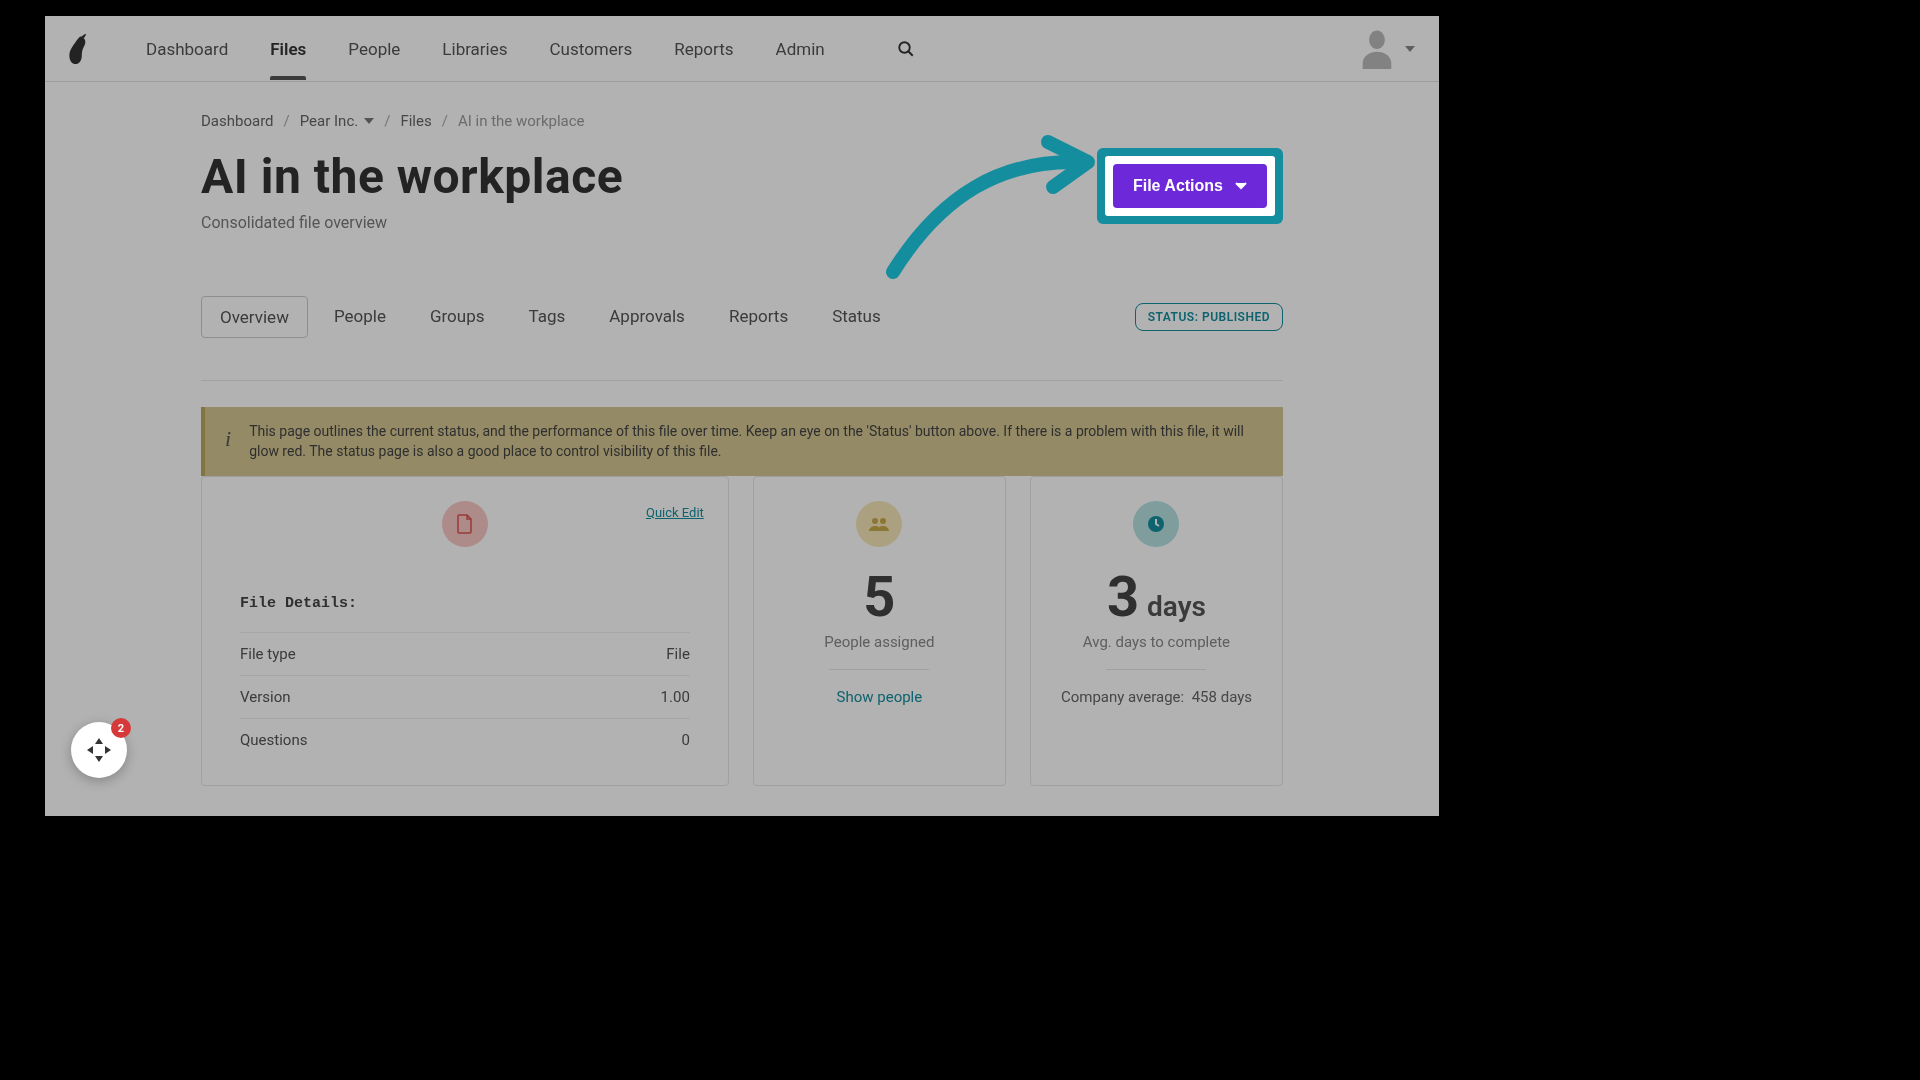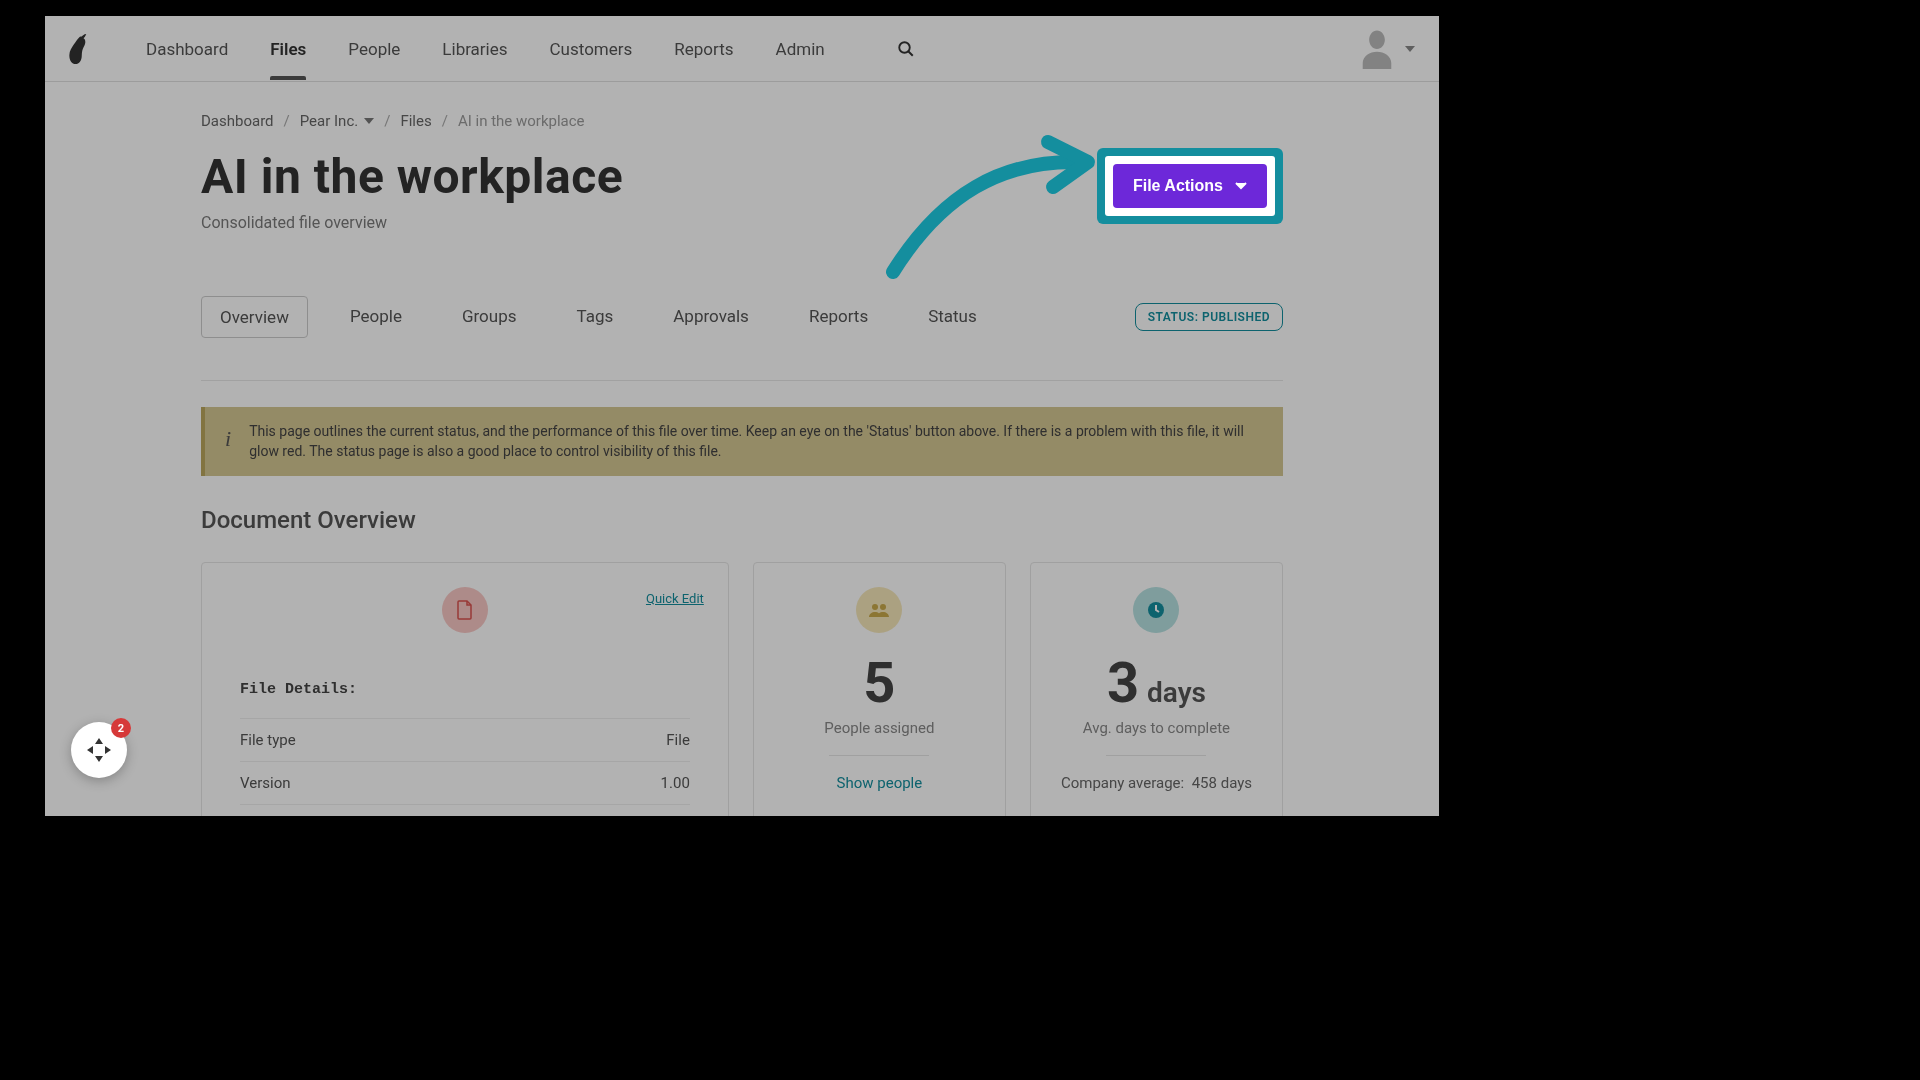--- a/index.html
+++ b/index.html
@@ -120,21 +120,21 @@
     top: 116px;
     z-index: 100;
     pointer-events: none;
   }
   
   .subtabs-row {
     display: flex; align-items: center; justify-content: space-between;
     margin-top: 64px;
   }
   .subtabs {
-    display: flex; gap: 24px;
+    display: flex; gap: 8px;
     font-size: 17px;
   }
   .subtab {
     padding: 10px 18px;
     color: #555;
     cursor: pointer;
     border-radius: 4px;
   }
   .subtab.active {
     border: 1px solid #ccc;
@@ -328,21 +328,20 @@
       </div>
     </div>
 
     <div class="divider"></div>
 
     <div class="info-banner">
       <span class="info-i">i</span>
       <span>This page outlines the current status, and the performance of this file over time. Keep an eye on the 'Status' button above. If there is a problem with this file, it will glow red. The status page is also a good place to control visibility of this file.</span>
     </div>
 
-    <h2 class="section-heading">Document Overview</h2>
 
     <div class="cards-row">
 
       <div class="card card-file">
         <div class="card-file-top">
           <div class="file-icon-circle">
             <svg width="18" height="20" viewBox="0 0 18 20" fill="none" stroke="#d9534f" stroke-width="1.5">
               <path d="M3 1h8l4 4v13a1 1 0 0 1-1 1H3a1 1 0 0 1-1-1V2a1 1 0 0 1 1-1z"></path>
               <path d="M11 1v4h4"></path>
             </svg>

